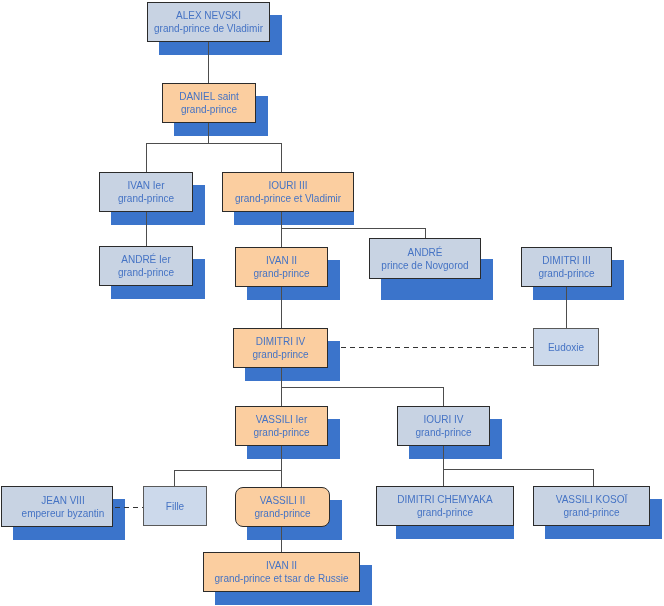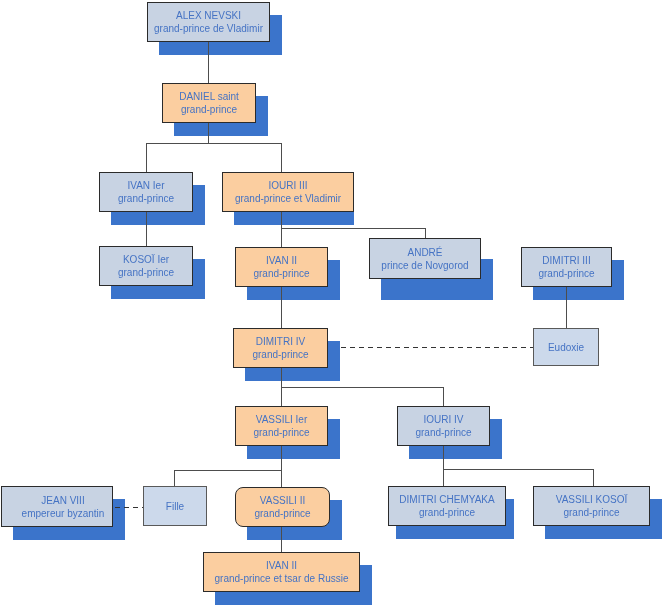--- a/index.html
+++ b/index.html
@@ -96,21 +96,21 @@
     </div>
     <div class="node blue" style="left: 99px; top: 172px; width: 94px; height: 40px;">
       <div class="node-line">IVAN Ier</div>
       <div class="node-line">grand-prince</div>
     </div>
     <div class="node orange" style="left: 222px; top: 172px; width: 132px; height: 40px;">
       <div class="node-line">IOURI III</div>
       <div class="node-line">grand-prince et Vladimir</div>
     </div>
     <div class="node blue" style="left: 99px; top: 246px; width: 94px; height: 40px;">
-      <div class="node-line">KOSOÏ Ier</div>
+      <div class="node-line">ANDRÉ Ier</div>
       <div class="node-line">grand-prince</div>
     </div>
     <div class="node orange" style="left: 235px; top: 247px; width: 93px; height: 40px;">
       <div class="node-line">IVAN II</div>
       <div class="node-line">grand-prince</div>
     </div>
     <div class="node blue" style="left: 369px; top: 238px; width: 112px; height: 41px;">
       <div class="node-line">ANDRÉ</div>
       <div class="node-line">prince de Novgorod</div>
     </div>
@@ -137,21 +137,21 @@
       <div class="node-line">JEAN VIII</div>
       <div class="node-line">empereur byzantin</div>
     </div>
     <div class="node plain" style="left: 143px; top: 486px; width: 64px; height: 40px;">
       <div class="node-line">Fille</div>
     </div>
     <div class="node orange" style="left: 235px; top: 487px; width: 95px; height: 40px; border-radius: 8px;">
       <div class="node-line">VASSILI II</div>
       <div class="node-line">grand-prince</div>
     </div>
-    <div class="node blue" style="left: 388px; top: 486px; width: 118px; height: 40px;">
+    <div class="node blue" style="left: 376px; top: 486px; width: 138px; height: 40px;">
       <div class="node-line">DIMITRI CHEMYAKA</div>
       <div class="node-line">grand-prince</div>
     </div>
     <div class="node blue" style="left: 533px; top: 486px; width: 117px; height: 40px;">
       <div class="node-line">VASSILI KOSOÏ</div>
       <div class="node-line">grand-prince</div>
     </div>
     <div class="node orange" style="left: 203px; top: 552px; width: 157px; height: 40px;">
       <div class="node-line">IVAN II</div>
       <div class="node-line">grand-prince et tsar de Russie</div>

